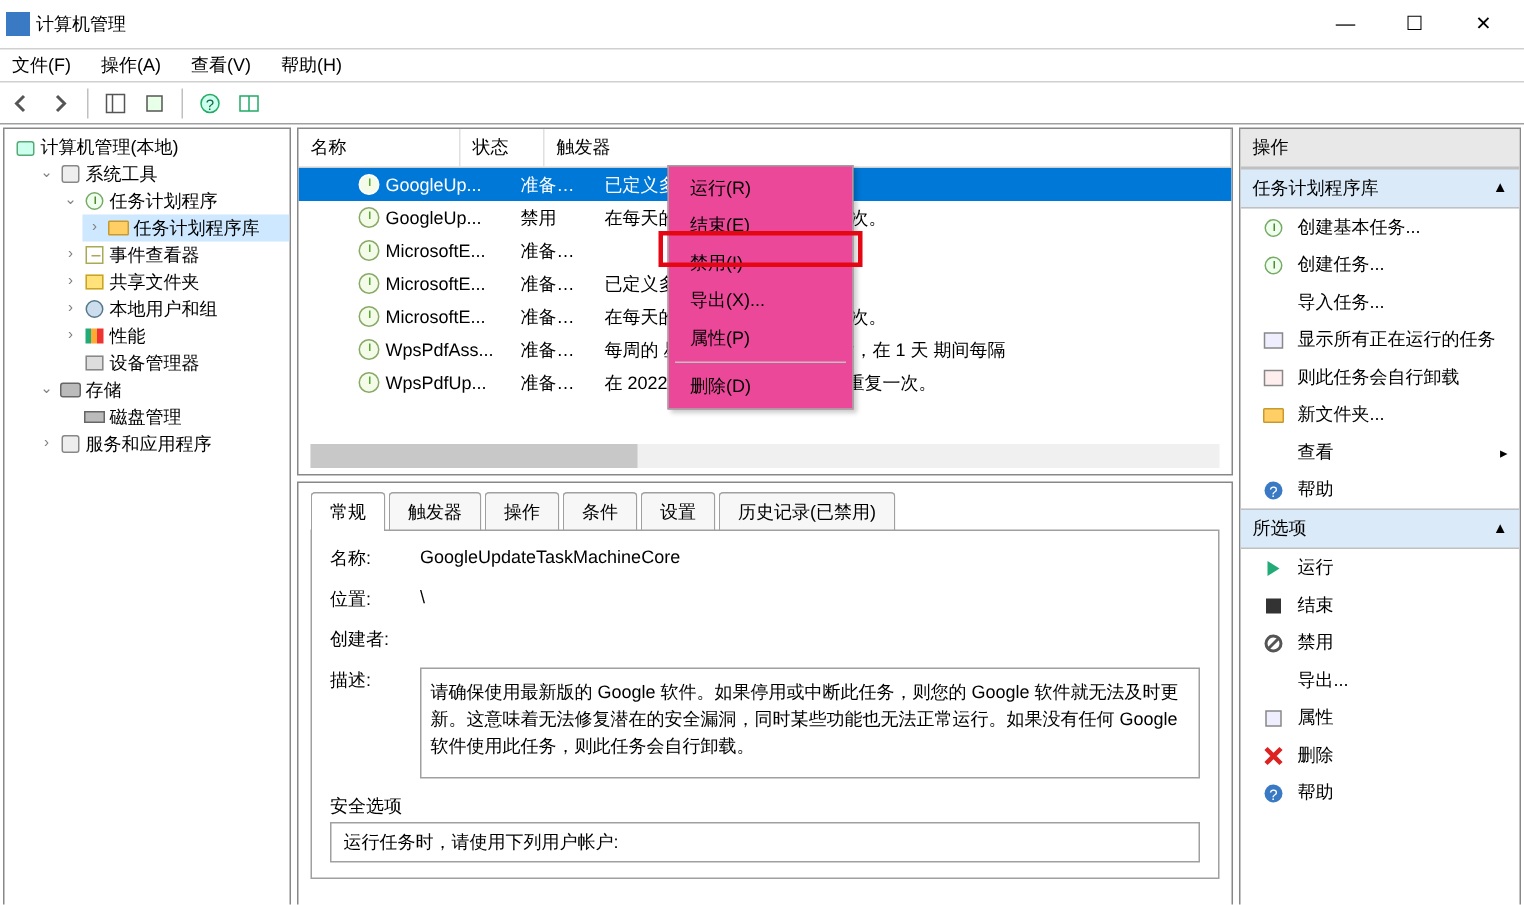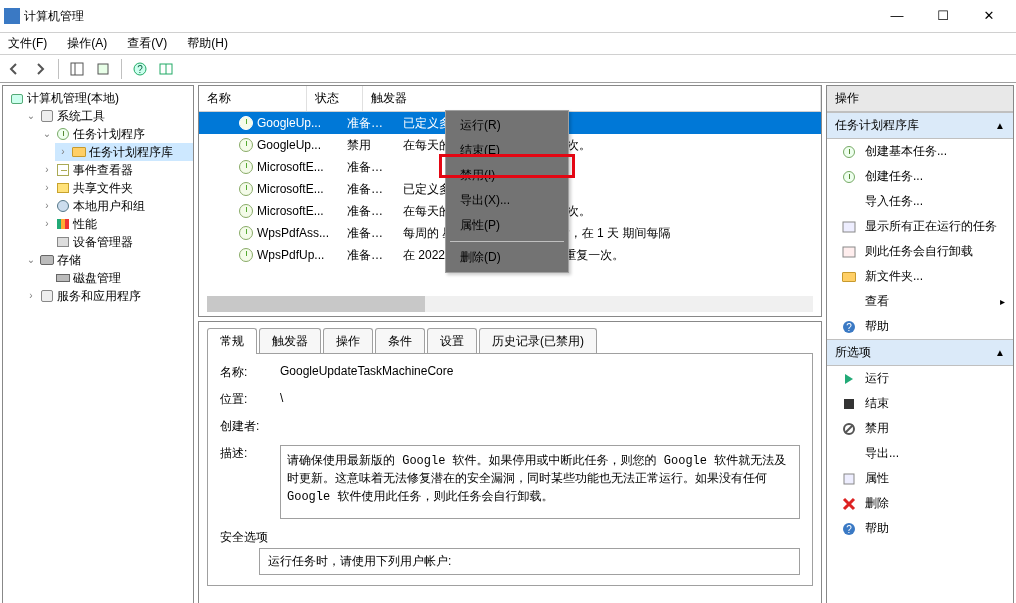--- a/index.html
+++ b/index.html
@@ -61,37 +61,37 @@
   .list-body .row .cell{ padding:0 8px; overflow:hidden; white-space:nowrap; text-overflow:ellipsis;}
   .list-body .row .cell.col-n{ display:flex; align-items:center; gap:4px;margin-left:32px;}
   .task-icon{ width:14px;height:14px;border:1px solid #8a6; border-radius:50%; background:#f4fbe9; position:relative;}
   .task-icon::after{ content:''; position:absolute; left:6px; top:2px; width:1px; height:5px; background:#5a3;}
   .row.selected{ background:#0078d7; color:#fff;}
   .row.selected .task-icon{ border-color:#fff;}
   .hscroll{ position:absolute; left:8px; right:8px; bottom:4px; height:16px; background:#f0f0f0;}
   .hscroll .thumb{ position:absolute; left:0; top:0; height:100%; width:36%; background:#c8c8c8;}
 
   
-  .ctx-menu{ position:absolute; top:24px; left:246px; width:124px; background:#737373; border:1px solid #a0a0a0; box-shadow:2px 2px 3px rgba(0,0,0,.2); z-index:20; padding:2px 0;}
+  .ctx-menu{ position:absolute; top:24px; left:246px; width:124px; background:#ec4899; border:1px solid #a0a0a0; box-shadow:2px 2px 3px rgba(0,0,0,.2); z-index:20; padding:2px 0;}
   .ctx-item{ padding:4px 14px; }
   .ctx-sep{ height:1px; background:#c0c0c0; margin:3px 4px;}
   .ctx-highlight{ position:absolute; top:68px; left:240px; width:136px; height:24px; border:3px solid #e40613; z-index:25; pointer-events:none;}
 
   
   .detail-pane{ flex:1; overflow:auto;}
   .tabs{ display:flex; gap:2px; padding:6px 8px 0 8px;}
   .tab{ padding:4px 12px; border:1px solid #a0a0a0; border-bottom:none; background:#f7f7f7; border-radius:3px 3px 0 0;}
   .tab.active{ background:#fff; position:relative; z-index:2;}
   .tab-body{ margin:0 8px 8px 8px; border:1px solid #a0a0a0; padding:10px 12px; position:relative; top:-1px;}
   .fld{ display:flex; margin-bottom:10px; align-items:flex-start;}
   .fld .lbl{ width:60px; flex-shrink:0;}
   .fld .val{ flex:1;}
-  .desc-box{ border:1px solid #a0a0a0; padding:6px; height:74px; overflow:hidden; line-height:1.5;font-family:Liberation Mono, monospace;}
+  .desc-box{ border:1px solid #a0a0a0; padding:6px; height:74px; overflow:hidden; line-height:1.5;}
   .sec-title{ margin:0 0 2px 0;}
-  .sec-body{ border:1px solid #a0a0a0; padding:4px 8px;margin-left:39px;}
+  .sec-body{ border:1px solid #a0a0a0; padding:4px 8px;}
 
   
   .action-pane{ width:188px; overflow:auto;}
   .action-pane .hdr{ background:#e8e8e8; padding:4px 8px; border-bottom:1px solid #c0c0c0;}
   .action-pane .section-hdr{ background:#dbeaf9; padding:4px 8px; font-weight:400; border-top:1px solid #c0c0c0; border-bottom:1px solid #c0c0c0; display:flex; justify-content:space-between; align-items:center;}
   .action-pane .act{ display:flex; align-items:center; gap:8px; padding:4px 8px 4px 14px;}
   .action-pane .act .ico{ width:16px; height:16px; display:inline-flex; align-items:center; justify-content:center;}
   .arrow-r{ font-size:10px;}
 
   .ico svg{ display:block;}

